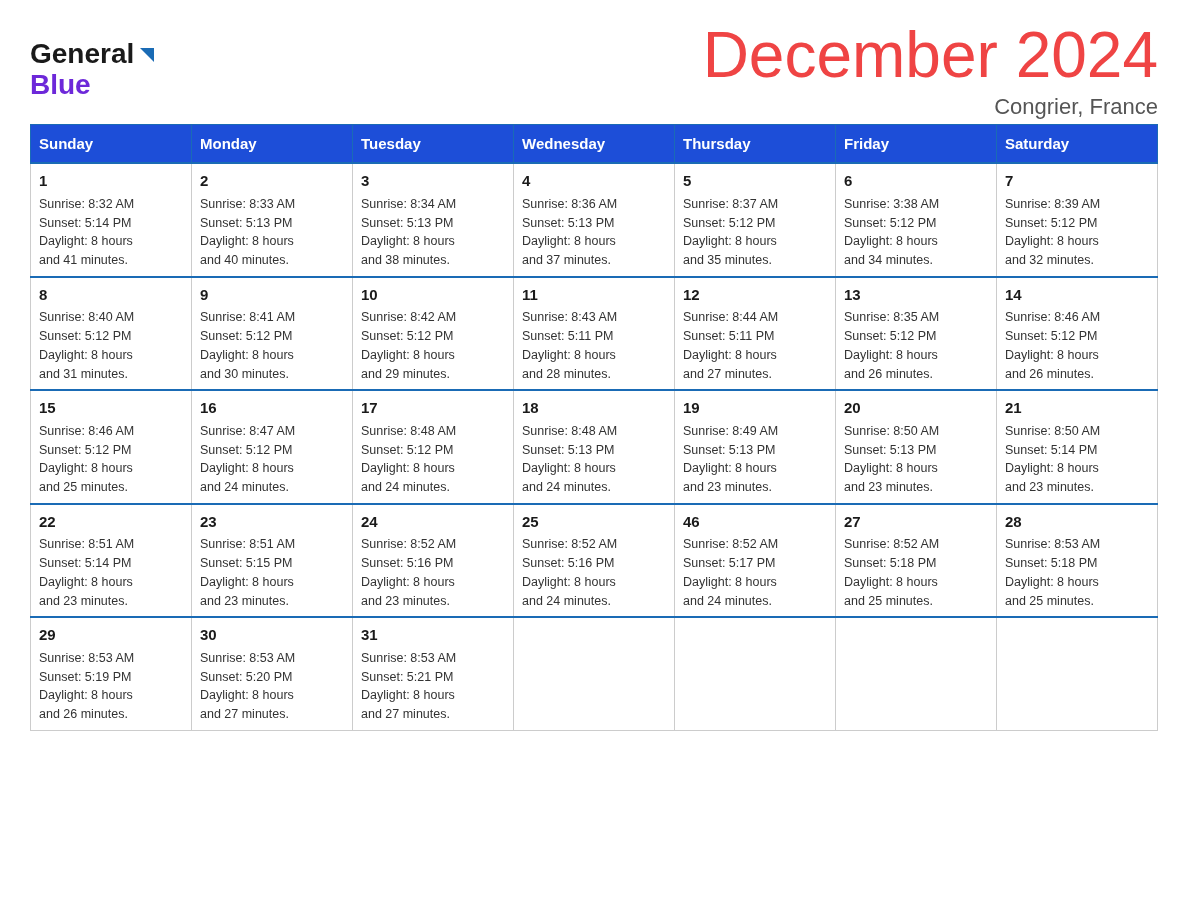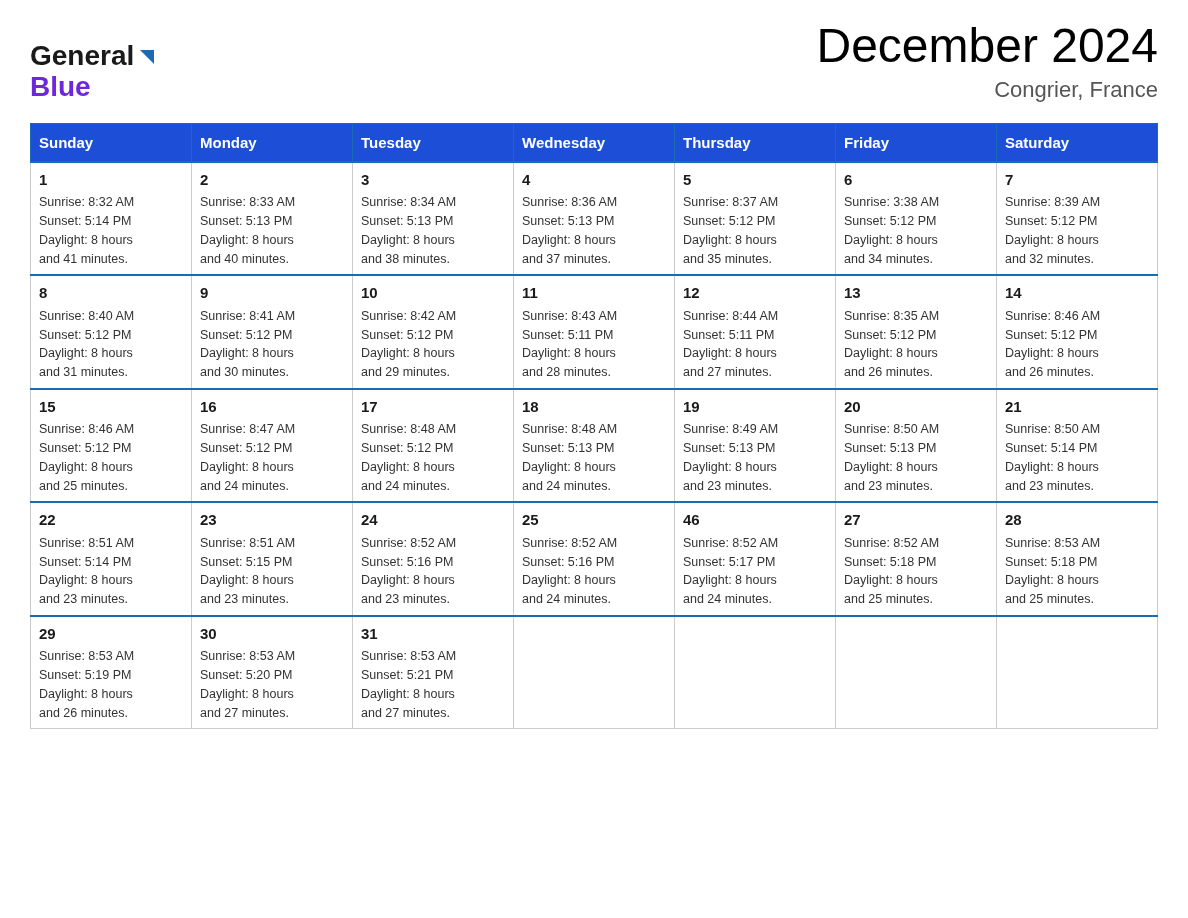--- a/index.html
+++ b/index.html
@@ -7,35 +7,35 @@
       font-family: Arial, Helvetica, sans-serif;
       background: #ffffff;
       color: #333;
       width: 1188px;
       min-height: 918px;
       padding: 20px 30px;
     }
     .header {
       display: flex;
       justify-content: space-between;
-      align-items: flex-end;
-      margin-bottom: 20px;
+      align-items: center;
+      margin-bottom: 4px;
     }
     .logo {
       display: flex;
       flex-direction: column;
       align-items: flex-start;
     }
     .title-section {
       text-align: right;
     }
     .calendar-title {
-      font-size: 48px;
+      font-size: 64px;
       font-weight: normal;
-      color: #000000;
+      color: #ef4444;
       line-height: 1.1;
     }
     .calendar-subtitle {
       font-size: 22px;
       color: #555;
       margin-top: 4px;
     }
     .calendar-table {
       width: 100%;
       border-collapse: collapse;

